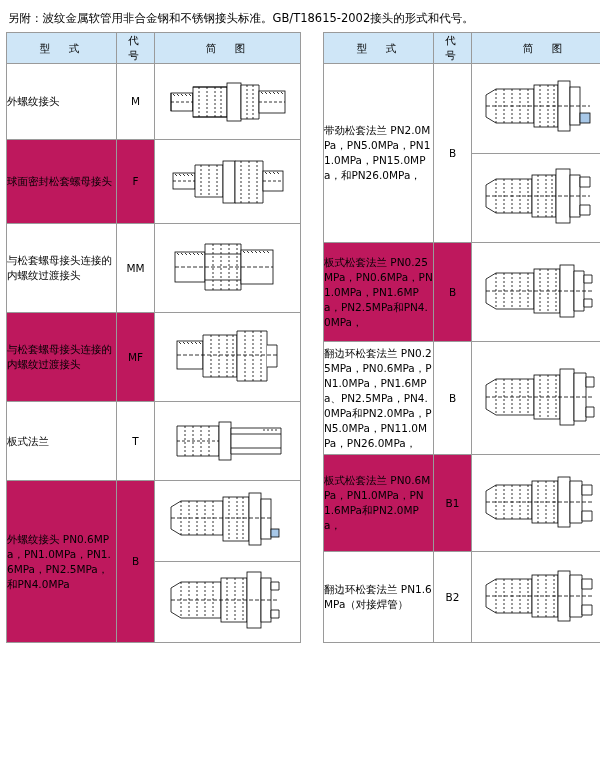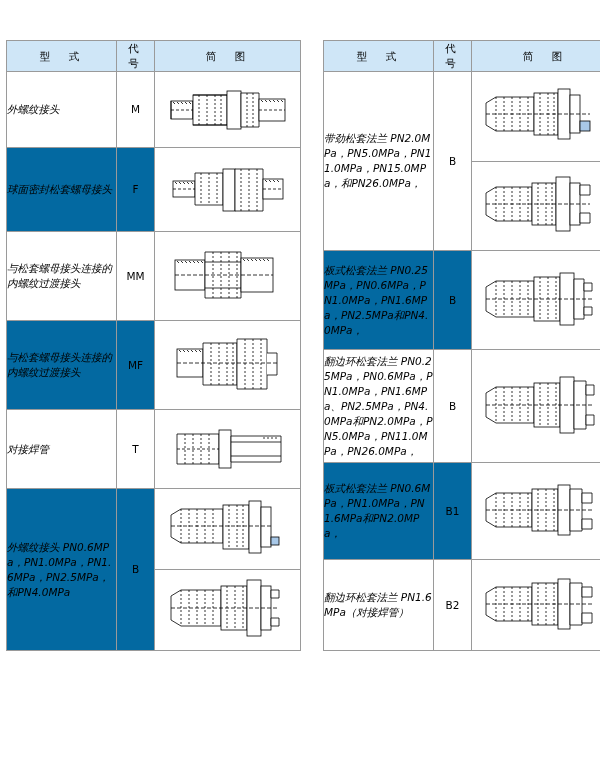--- a/index.html
+++ b/index.html
@@ -40,40 +40,40 @@
   }
   .c-type{width:110px;}
   .c-code{width:38px;text-align:center;}
   .c-fig{width:146px;}
   td.type{
     padding:4px 5px;
     text-align:left;
     font-size:10.5px;
     line-height:16px;
     word-break:break-all;
-    font-style:italic;
   }
   td.code{text-align:center;font-size:12px;}
   td.fig{
     text-align:center;
     background:#fff;
     padding:0;
   }
-  .yellow{background:#0369a1;}
+  .yellow{background:#be185d;}
   .white{background:#ffffff;}
   .figbox{display:flex;align-items:center;justify-content:center;width:100%;height:100%;}
   svg{display:block;margin:0 auto;}
-  .tbl-wrap{display:flex;gap:11px;margin-top:32px;}
+  .tbl-wrap{display:flex;gap:11px;}
   .sep{width:4px;background:#fff;}
 </style>
 </head>
 <body>
 
 <div class="page">
 
+  <div class="title">另附：波纹金属软管用非合金钢和不锈钢接头标准。GB/T18615-2002接头的形式和代号。</div>
 
   <div class="tbl-wrap">
 
     <table class="main" style="width:292px">
       <colgroup>
           <col class="c-type">
           <col class="c-code">
           <col class="c-fig">
         </colgroup>
       <thead>
@@ -172,21 +172,21 @@
                   <path d="M82 12 L82 62 M90 12 L90 62 M98 12 L98 62" stroke-dasharray="2 2"></path>
                   <path d="M104 26 L114 26 L114 48 L104 48" fill="#fff"></path>
                   <path d="M14 36 L114 36" stroke-dasharray="4 2"></path>
                 </g>
               </svg>
             </div>
           </td>
         </tr>
 
         <tr>
-          <td class="type white" style="height:78px">对接焊管</td>
+          <td class="type white" style="height:78px">板式法兰</td>
           <td class="code white">T</td>
           <td class="fig">
             <div class="figbox">
               <svg width="130" height="66" viewBox="0 0 130 66">
                 <g stroke="#000" fill="none" stroke-width="0.8">
                   <path d="M14 18 L56 18 L56 48 L14 48 Z" fill="#fff"></path>
                   <path d="M22 18 L22 48 M30 18 L30 48 M38 18 L38 48 M46 18 L46 48" stroke-dasharray="2 2"></path>
                   <rect x="56" y="14" width="12" height="38" fill="#fff"></rect>
                   <path d="M68 20 L118 20 L118 46 L68 46 Z" fill="#fff"></path>
                   <path d="M68 26 L118 26"></path>

